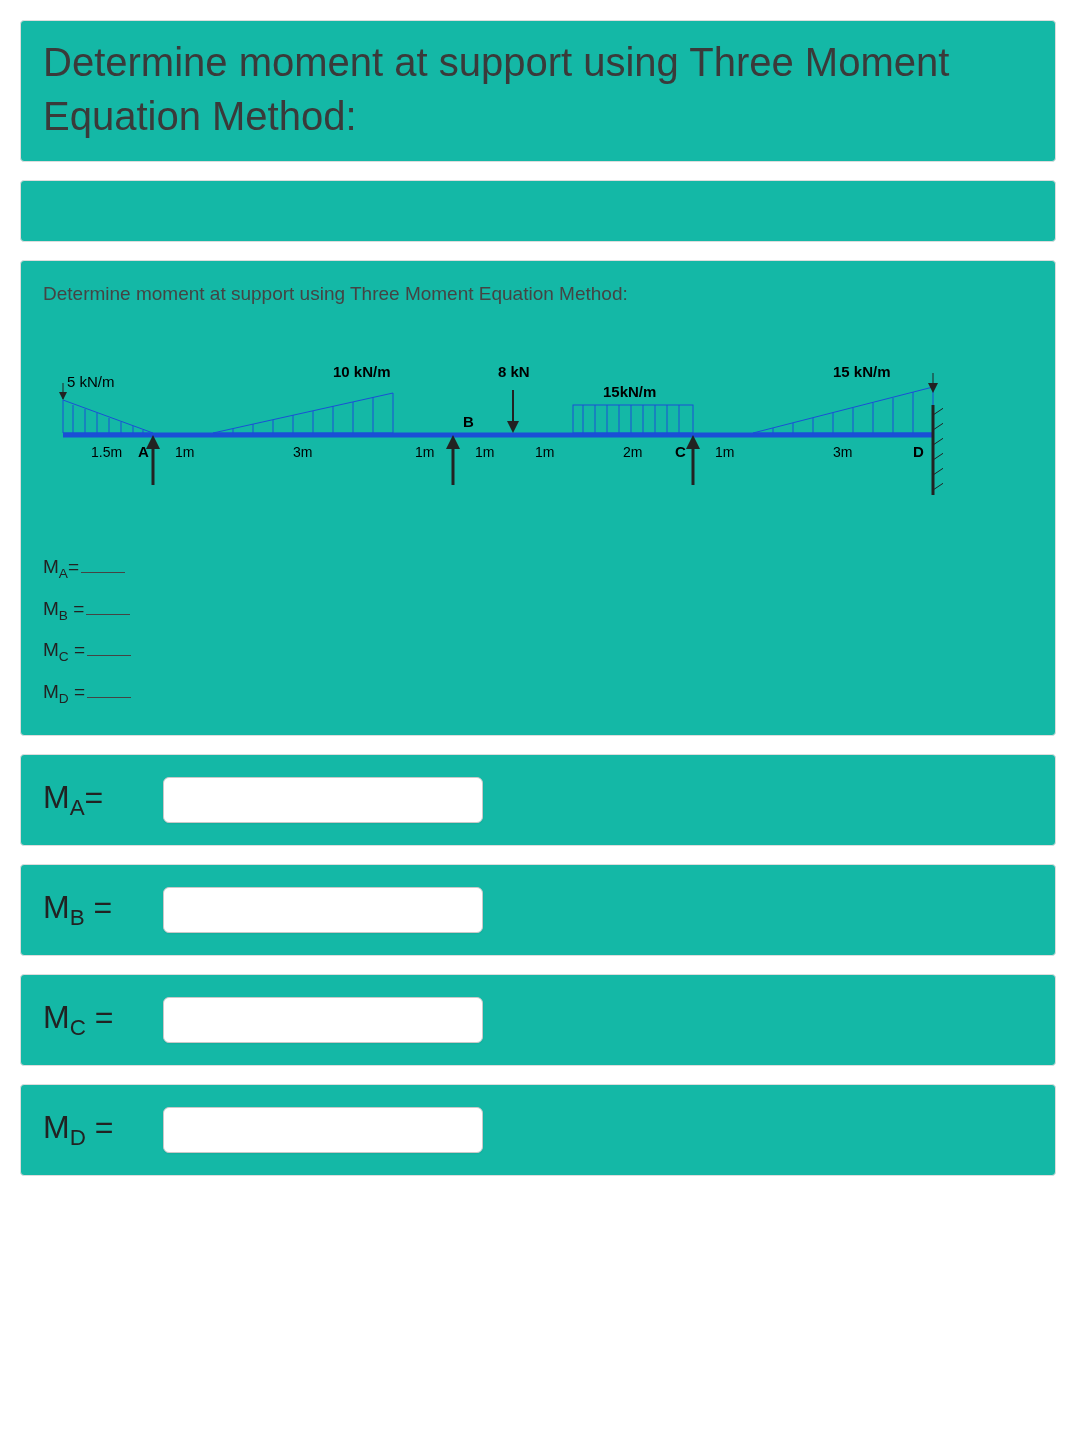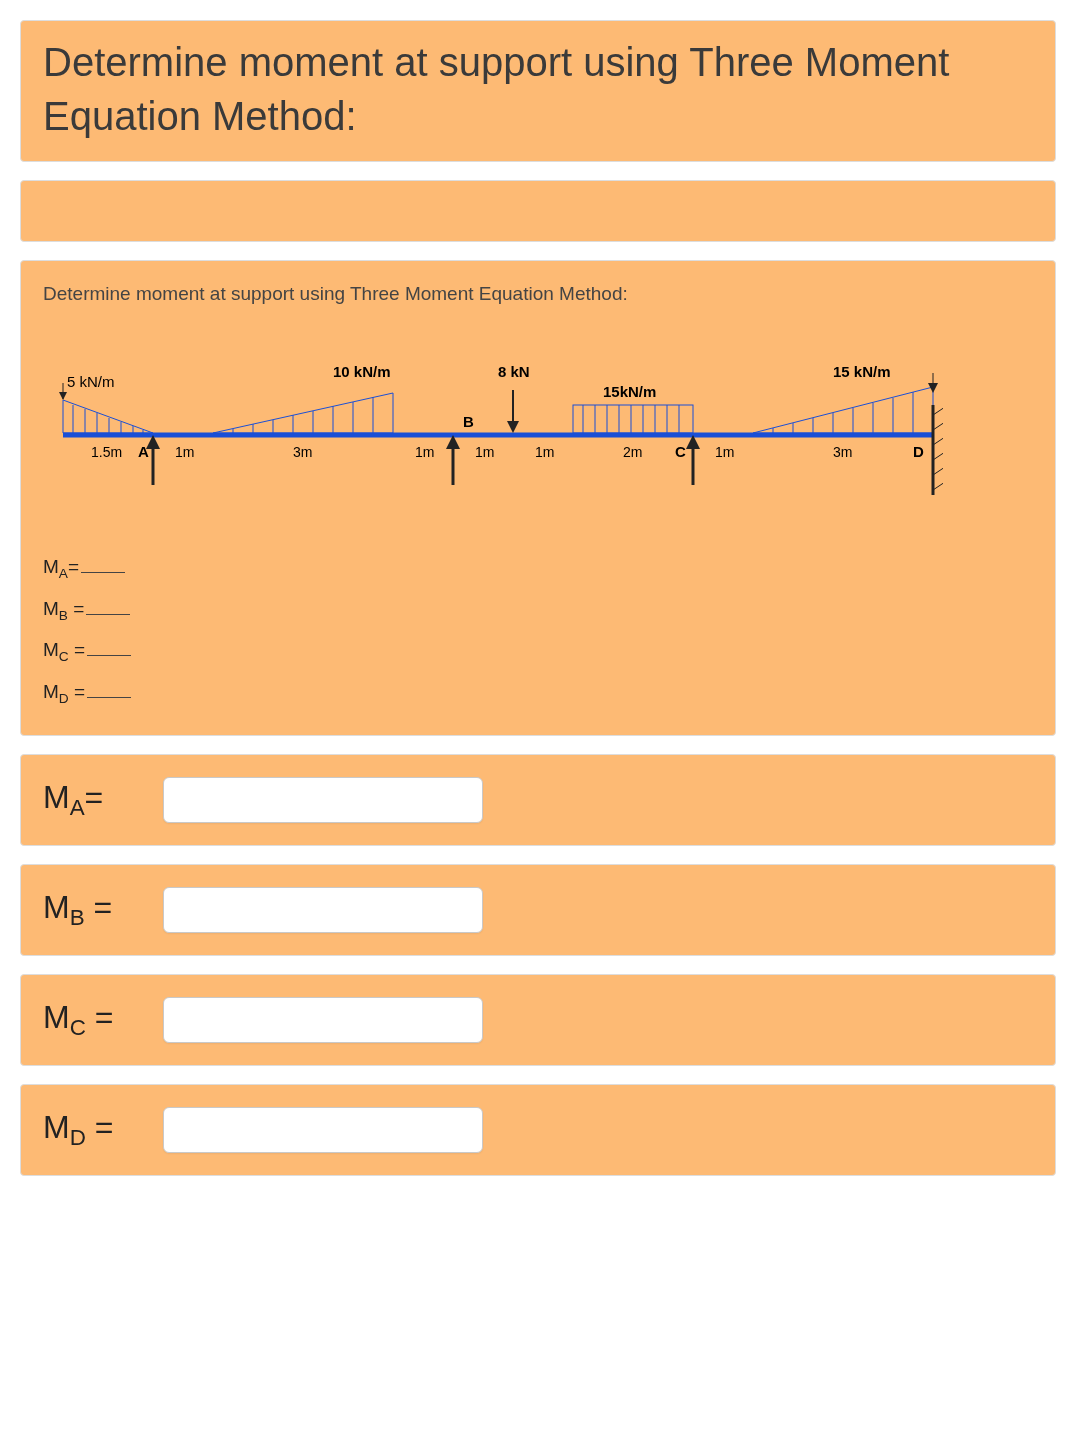--- a/index.html
+++ b/index.html
@@ -7,21 +7,21 @@
     padding: 20px;
     background: #ffffff;
     font-family: Arial, Helvetica, sans-serif;
     color: #333;
     width: 1076px;
     box-sizing: border-box;
   }
   .card {
     border: 1px solid #ddd;
     border-radius: 4px;
-    background: #fdba74;
+    background: #14b8a6;
     margin-bottom: 18px;
     padding: 18px 22px;
   }
   .title-card {
     font-size: 40px;
     font-weight: 300;
     color: #3a3a3a;
     line-height: 1.35;
     padding: 14px 22px 18px 22px;
   }

